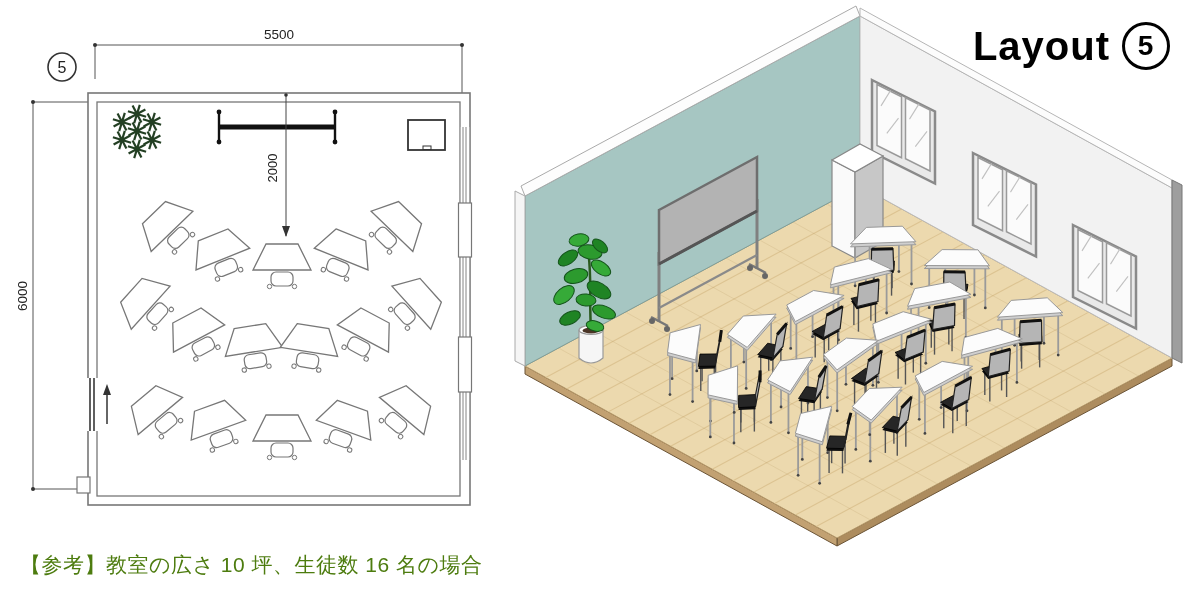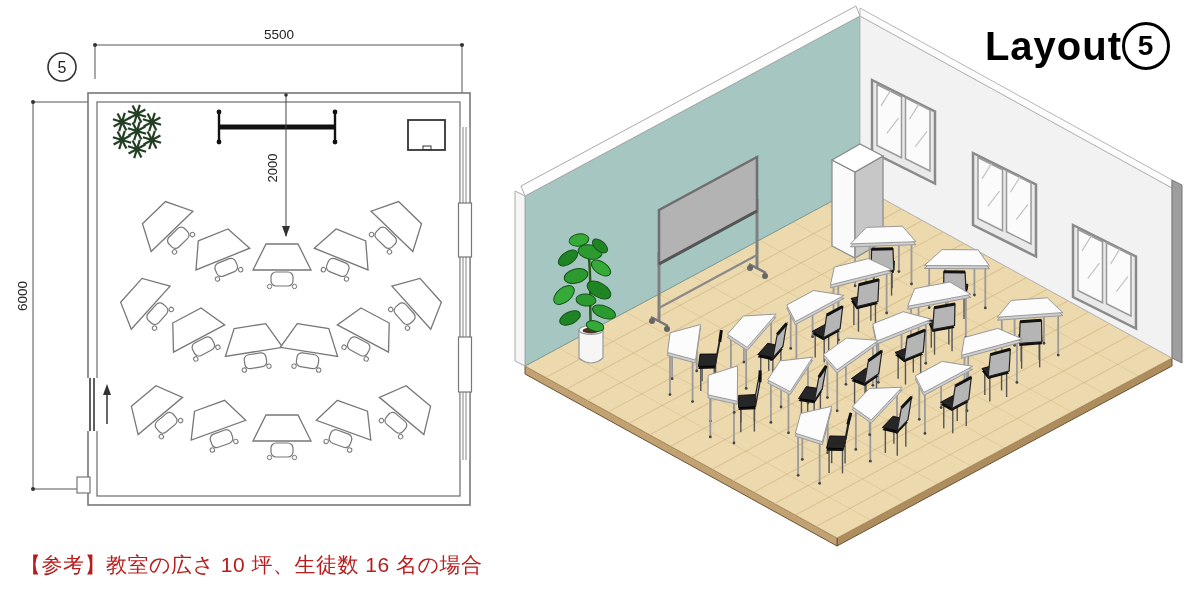--- a/index.html
+++ b/index.html
@@ -4,30 +4,30 @@
 <style>
   html,body{margin:0;padding:0;}
   body{
     width:1200px;height:608px;position:relative;background:#ffffff;
     font-family:"Liberation Sans","DejaVu Sans",sans-serif;overflow:hidden;
   }
   .stage{position:absolute;inset:0;}
   #plan-svg{position:absolute;left:0;top:0;}
   #iso-svg{position:absolute;left:500px;top:0;}
   .layout-title{
-    position:absolute;top:22px;right:30px;display:flex;align-items:center;
+    position:absolute;top:22px;right:30px;display:flex;align-items:center;gap:12px;
     font-weight:bold;font-size:40px;color:#000;letter-spacing:1px;
   }
   .layout-title .circ{
     width:42px;height:42px;border:3.5px solid #000;border-radius:50%;
     display:flex;align-items:center;justify-content:center;
     font-size:28px;font-weight:bold;line-height:1;
   }
   .caption{
-    position:absolute;left:20px;top:551px;font-size:21px;color:#b91c1c;
+    position:absolute;left:20px;top:551px;font-size:21px;color:#4d7c0f;
     letter-spacing:0.5px;white-space:nowrap;
   }
   text{font-family:"Liberation Sans","DejaVu Sans",sans-serif;}
 </style>
 </head>
 <body>
 
 <div class="stage">
 
   <svg id="plan-svg" width="520" height="552" viewBox="0 0 520 552">

